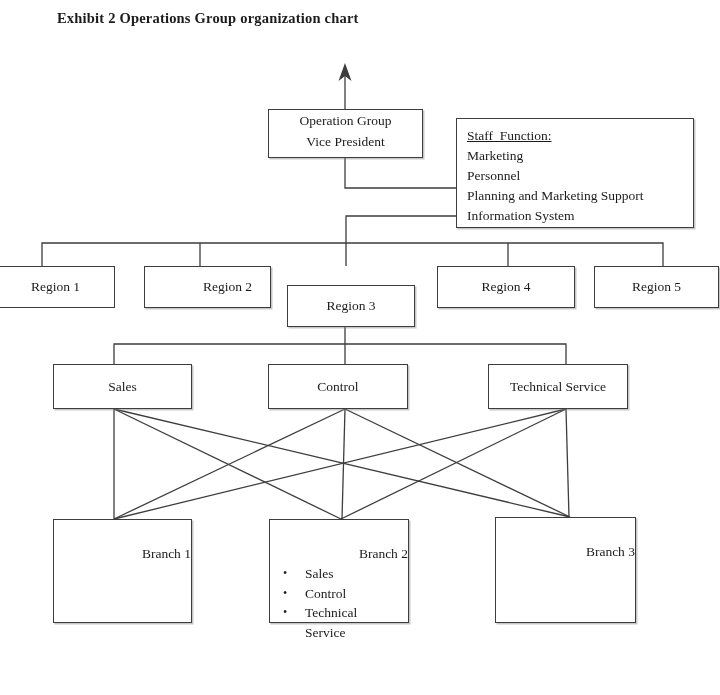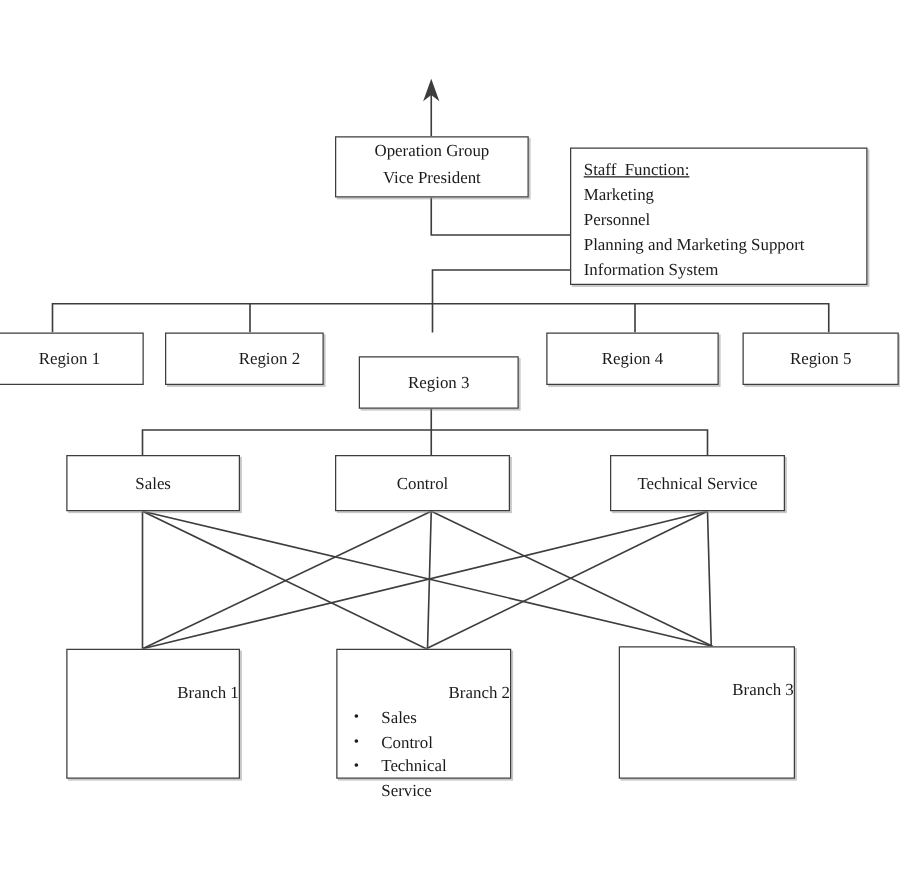--- a/index.html
+++ b/index.html
@@ -29,20 +29,21 @@
   .bullet-item{display:flex;align-items:flex-start;line-height:19.5px;padding-left:13px;}
   .dot{width:22px;flex:0 0 22px;text-align:left;font-size:12px;}
   .dot::before{content:"\2022";}
   .bullet-text{display:block;max-width:76px;}
 </style>
 </head>
 <body>
 
 <div id="stage">
 
+  <div id="page-title">Exhibit 2 Operations Group organization chart</div>
 
   <svg class="wires" width="720" height="695" viewBox="0 0 720 695" fill="none" stroke="#3d3d3d" stroke-width="1.3">
 
     <line x1="345" y1="76" x2="345" y2="109"></line>
     <polygon points="345,63 338.5,81 345,76 351.5,81" fill="#3d3d3d" stroke="none"></polygon>
 
     <polyline points="345,157 345,188 456,188"></polyline>
     <polyline points="456,216 346,216 346,266"></polyline>
 
     <polyline points="42,266 42,243 663,243 663,266"></polyline>
@@ -76,21 +77,21 @@
       <div>Marketing</div>
       <div>Personnel</div>
       <div>Planning and Marketing Support</div>
       <div>Information System</div>
     </div>
   </div>
 
   <div class="box" style="left:-4px;top:266px;width:119px;height:42px;box-shadow:none;">
     <div class="label-center">Region 1</div>
   </div>
-  <div class="box" style="left:132px;top:266px;width:127px;height:42px;padding-left:40px;">
+  <div class="box" style="left:144px;top:266px;width:127px;height:42px;padding-left:40px;">
     <div class="label-center">Region 2</div>
   </div>
   <div class="box" style="left:287px;top:266px;width:128px;height:42px;margin-top:19px;">
     <div class="label-center">Region 3</div>
   </div>
   <div class="box" style="left:437px;top:266px;width:138px;height:42px;">
     <div class="label-center">Region 4</div>
   </div>
   <div class="box" style="left:594px;top:266px;width:125px;height:42px;">
     <div class="label-center">Region 5</div>

